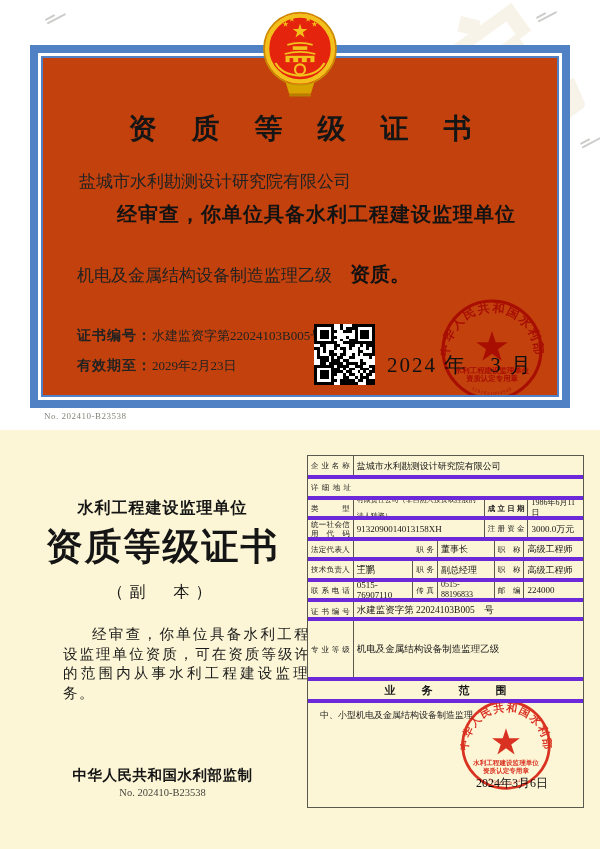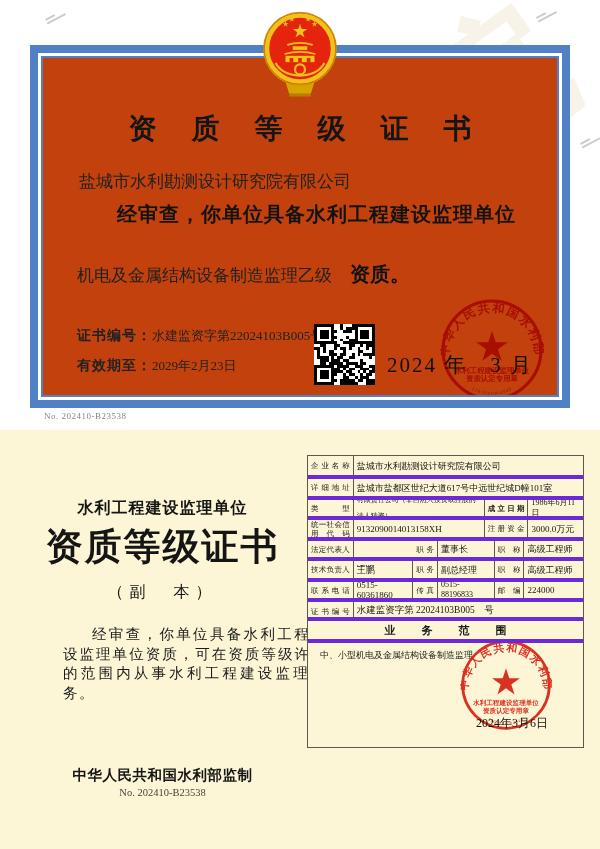--- a/index.html
+++ b/index.html
@@ -335,23 +335,20 @@
             <span class="lbl">企业名称</span>
           </div>
         <div class="td" style="width:231px;">
             <span class="val">盐城市水利勘测设计研究院有限公司</span>
           </div>
       </div>
       <div class="tr" style="height:21px;">
         <div class="td" style="width:46px;">
             <span class="lbl">详细地址</span>
           </div>
-        <div class="td" style="width:231px;">
-            <span class="val">盐城市盐都区世纪大道617号中远世纪城D幢101室</span>
-          </div>
       </div>
       <div class="tr" style="height:20px;">
         <div class="td" style="width:46px;">
             <span class="lbl">类型</span>
           </div>
         <div class="td" style="width:132px;">
             <span class="val sm">有限责任公司（非自然人投资或控股的法人独资）</span>
           </div>
         <div class="td" style="width:44px;font-weight:bold;">
             <span class="lbl">成立日期</span>
@@ -412,41 +409,49 @@
           </div>
         <div class="td" style="width:59px;">
             <span class="val">高级工程师</span>
           </div>
       </div>
       <div class="tr" style="height:20px;">
         <div class="td" style="width:46px;">
             <span class="lbl">联系电话</span>
           </div>
         <div class="td" style="width:60px;">
-            <span class="val">0515-60361860</span>
+            <span class="val">0515-76907110</span>
           </div>
         <div class="td" style="width:25px;">
             <span class="lbl">传真</span>
           </div>
         <div class="td" style="width:57px;">
             <span class="val" style="font-size:8px;">0515-88196833</span>
           </div>
         <div class="td" style="width:30px;">
             <span class="lbl">邮编</span>
           </div>
         <div class="td" style="width:59px;">
             <span class="val">224000</span>
           </div>
       </div>
       <div class="tr" style="height:19px;">
         <div class="td" style="width:46px;align-items:flex-end;">
             <span class="lbl">证书编号</span>
           </div>
         <div class="td" style="width:231px;">
             <span class="val" style="font-size:9.5px;">水建监资字第 22024103B005　号</span>
+          </div>
+      </div>
+      <div class="tr" style="height:60px;">
+        <div class="td" style="width:46px;">
+            <span class="lbl">专业等级</span>
+          </div>
+        <div class="td" style="width:231px;">
+            <span class="val" style="font-size:9.5px;">机电及金属结构设备制造监理乙级</span>
           </div>
       </div>
       <div class="tr" style="height:22px;">
         <div class="td scope-head" style="width:277px;">业务范围</div>
       </div>
       <div class="tr" style="height:104px;">
         <div class="td scope-cell" style="width:277px;">
           <div class="scope-text">中、小型机电及金属结构设备制造监理</div>
           <div class="scope-date">2024年3月6日</div>
           <div class="seal seal-bottom"><svg viewBox="0 0 120 120" width="100%" height="100%">

